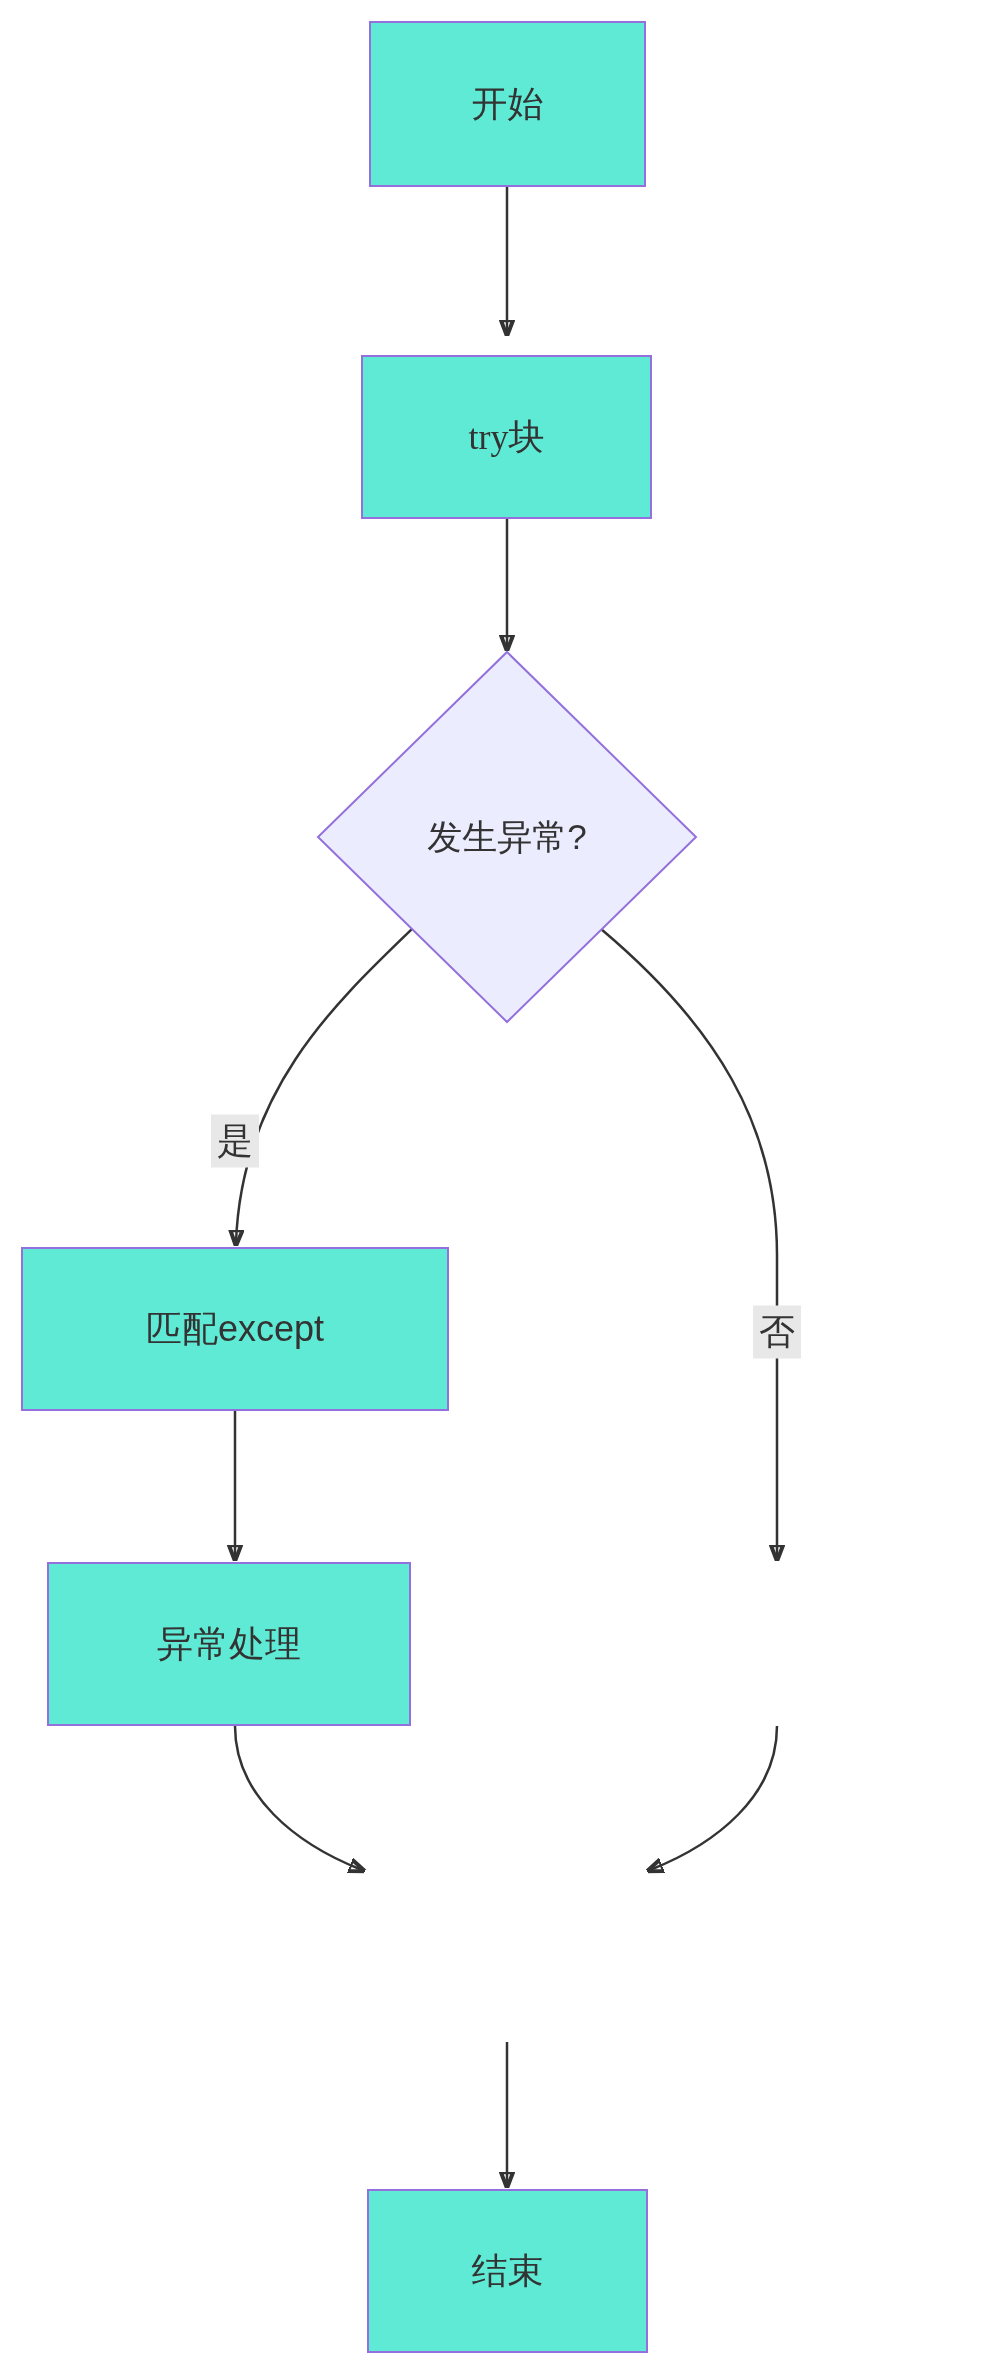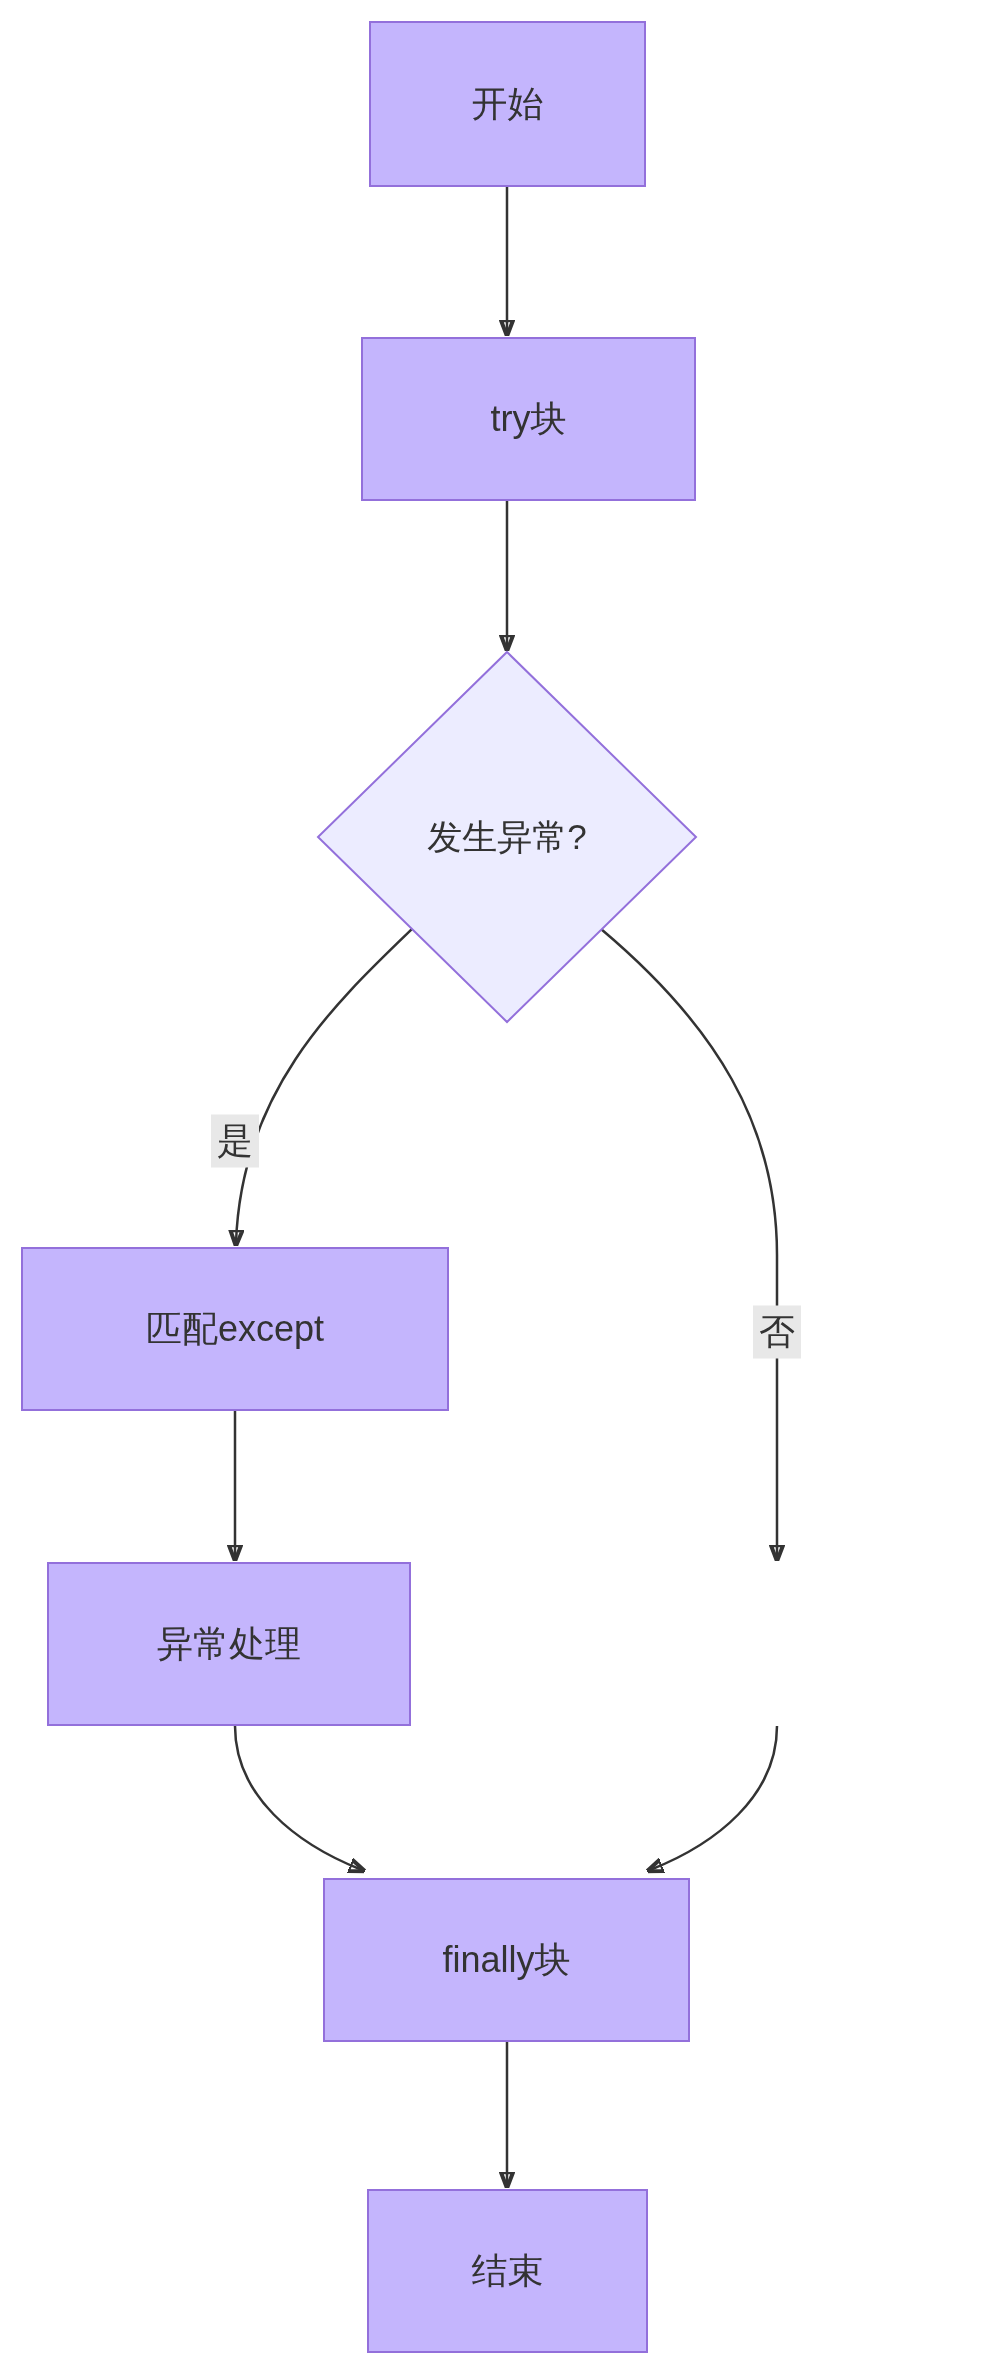--- a/index.html
+++ b/index.html
@@ -28,21 +28,21 @@
     stroke-width: 2.5;
   }
   .edges .diamond {
     fill: #ECECFF;
     stroke: #9370DB;
     stroke-width: 2;
   }
   .node {
     position: absolute;
     box-sizing: border-box;
-    background: #c4b5fd;
+    background: #5eead4;
     border: 2px solid #9370DB;
     display: flex;
     align-items: center;
     justify-content: center;
   }
   .node-label {
     font-size: 36px;
     color: #333333;
     white-space: nowrap;
   }
@@ -84,40 +84,37 @@
     <path d="M777,1726 C777,1796 716,1844 650,1870" marker-end="url(#arrow)"></path>
     <path d="M507,2042 L507,2185" marker-end="url(#arrow)"></path>
 
     <polygon class="diamond" points="507,652 696,837 507,1022 318,837"></polygon>
   </svg>
 
   <div class="node" style="left:369px; top:21px; width:277px; height:166px;">
     <span class="node-label">开始</span>
   </div>
 
-  <div class="node" style="left:361px; top:337px; width:335px; height:164px;">
+  <div class="node" style="left:361px; top:355px; width:291px; height:164px;font-family:Liberation Serif, serif;">
     <span class="node-label">try块</span>
   </div>
 
   <div class="diamond-label" style="left:507px; top:837px;">发生异常?</div>
 
   <div class="edge-label" style="left:235px; top:1141px;">是</div>
 
   <div class="edge-label" style="left:777px; top:1332px;">否</div>
 
   <div class="node" style="left:21px; top:1247px; width:428px; height:164px;">
     <span class="node-label">匹配except</span>
   </div>
 
   <div class="node" style="left:47px; top:1562px; width:364px; height:164px;">
     <span class="node-label">异常处理</span>
   </div>
 
 
-  <div class="node" style="left:323px; top:1878px; width:367px; height:164px;">
-    <span class="node-label">finally块</span>
-  </div>
 
   <div class="node" style="left:367px; top:2189px; width:281px; height:164px;">
     <span class="node-label">结束</span>
   </div>
 
 </div>
 
 </body></html>

